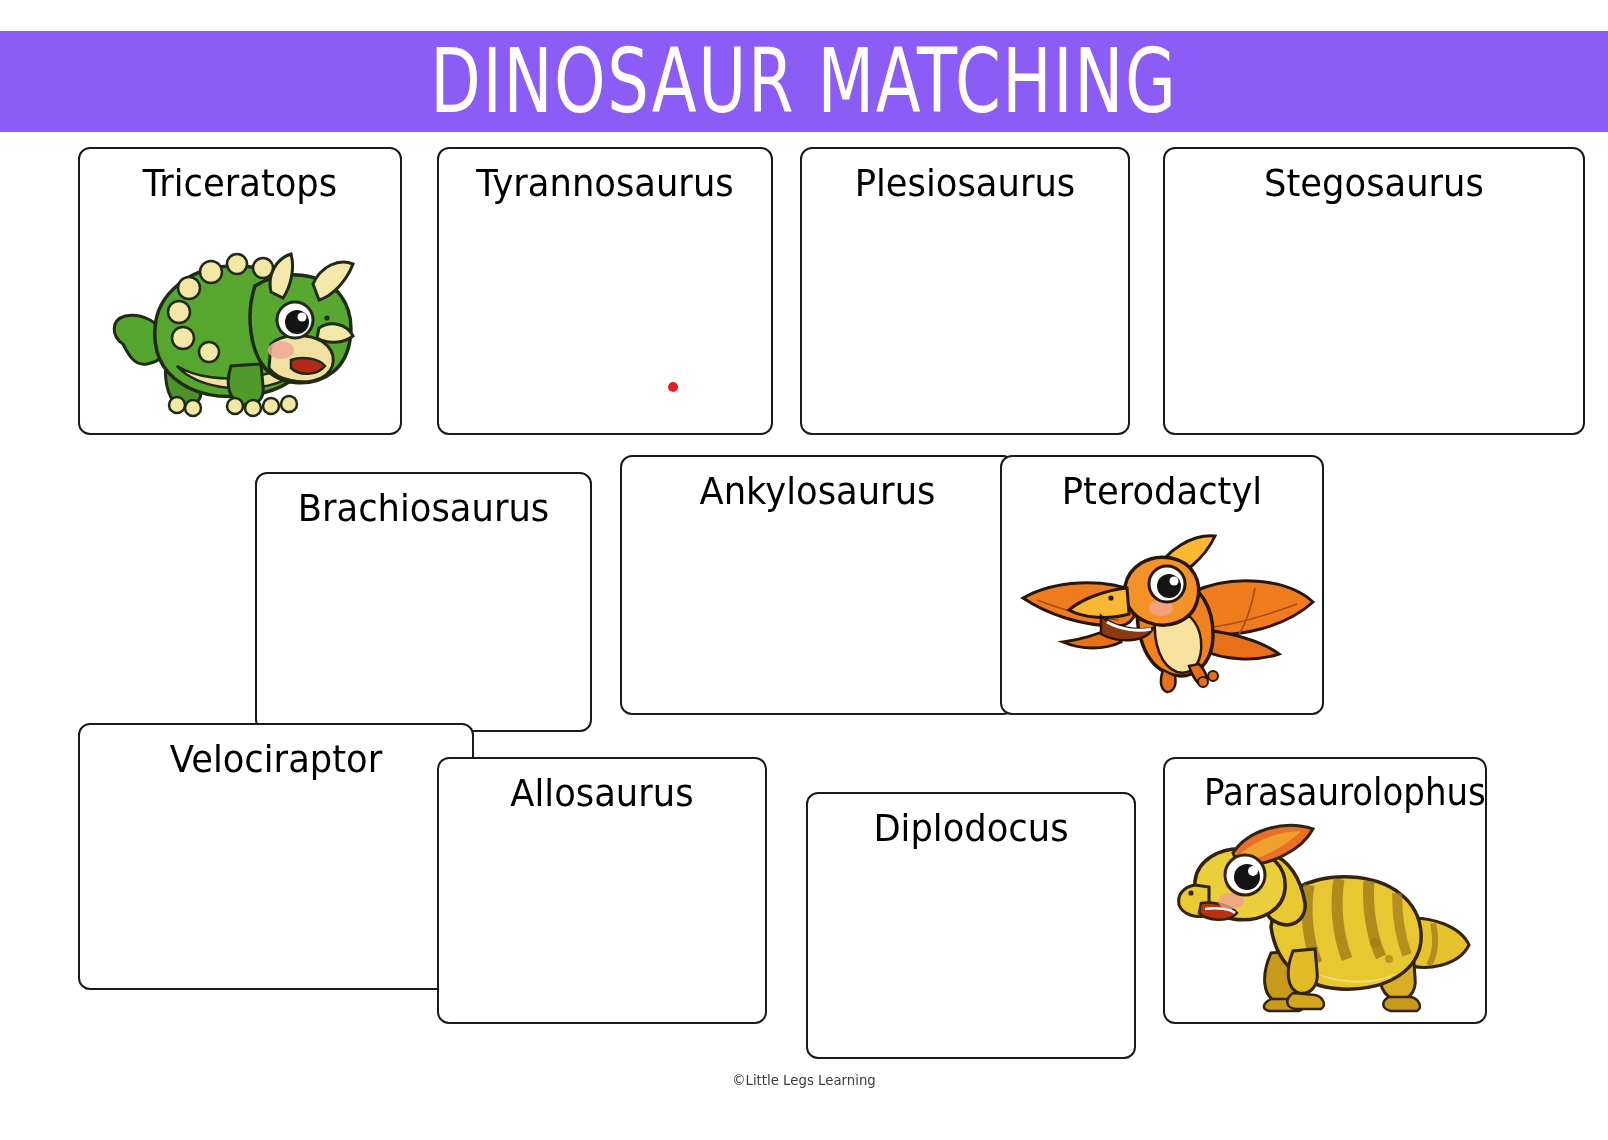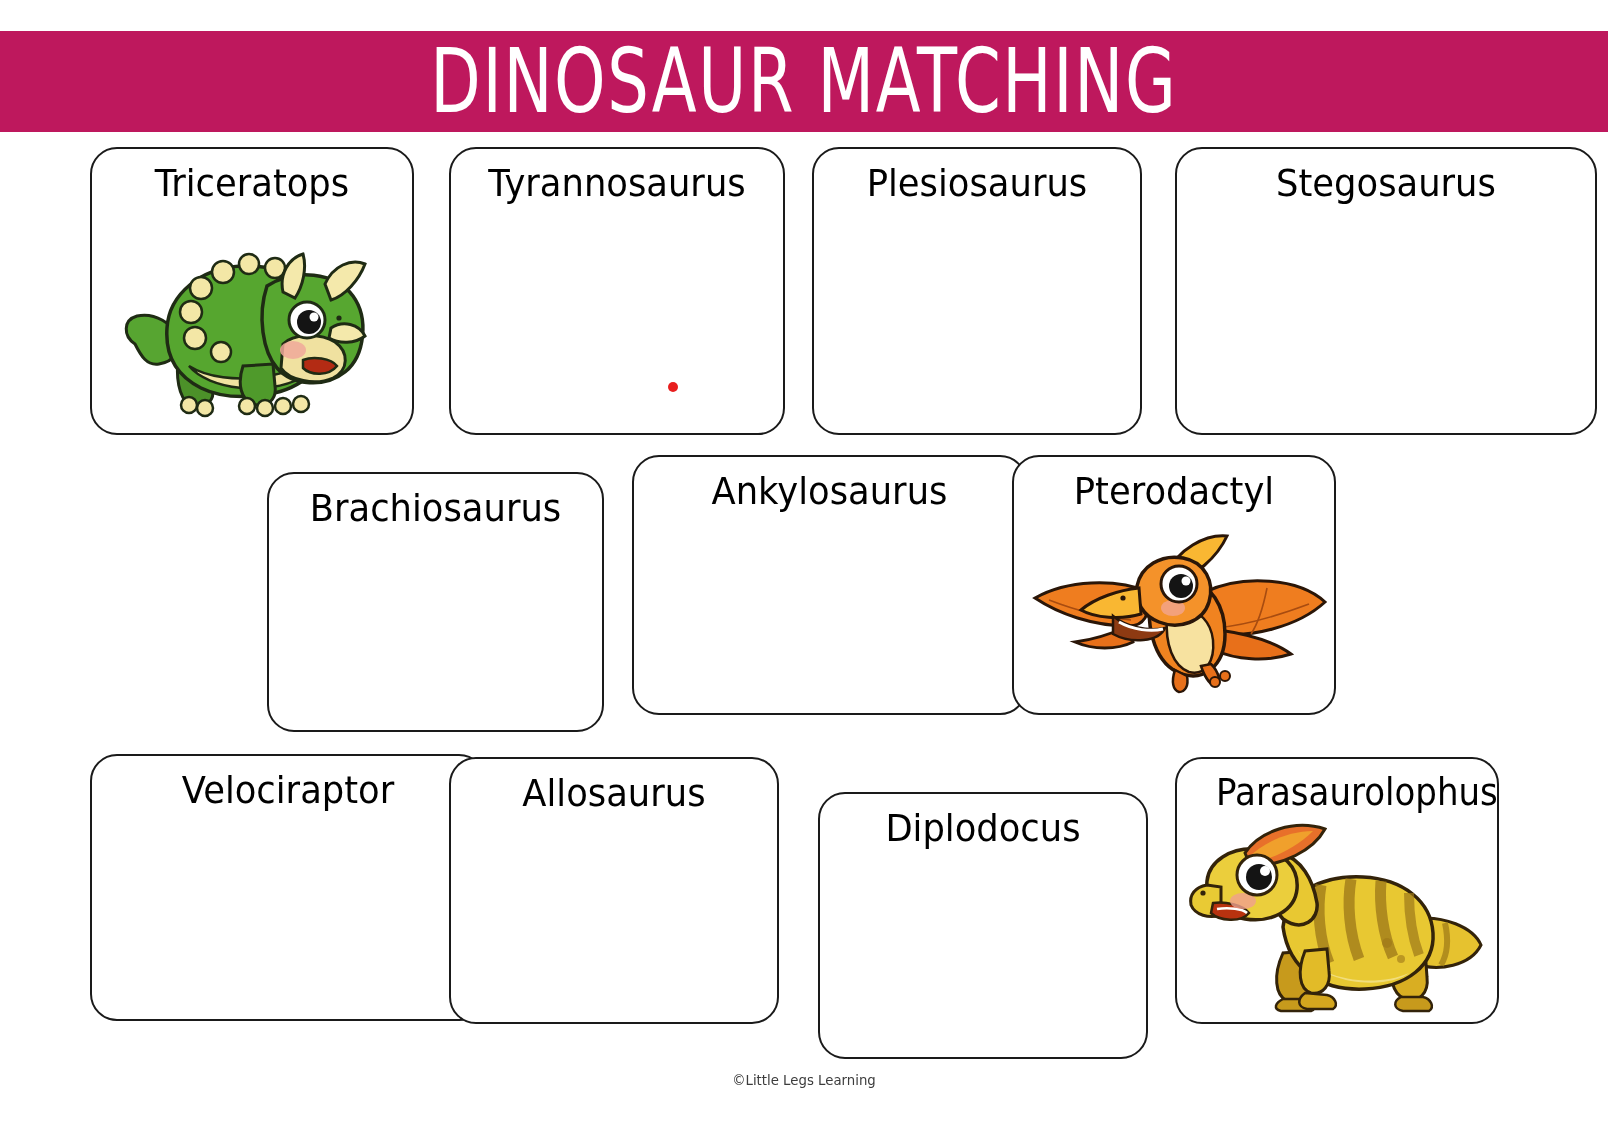--- a/index.html
+++ b/index.html
@@ -15,21 +15,21 @@
     font-family: "DejaVu Sans", sans-serif;
   }
 
   
   #header-banner {
     position: absolute;
     left: 0;
     top: 31px;
     width: 1608px;
     height: 101px;
-    background: #be185d;
+    background: #8b5cf6;
     display: flex;
     align-items: center;
     justify-content: center;
   }
   #page-title {
     color: #ffffff;
     font-family: "DejaVu Sans", sans-serif;
     font-size: 82px;
     line-height: 82px;
     letter-spacing: 2px;
@@ -39,23 +39,22 @@
     white-space: nowrap;
     user-select: none;
   }
 
   
   .card {
     position: absolute;
     box-sizing: border-box;
     background: #ffffff;
     border: 2px solid #1a1a1a;
-    border-radius: 27px;
+    border-radius: 12px;
     overflow: hidden;
-    margin-left: 12px;
   }
   .card-label {
     position: absolute;
     top: 8px;
     left: 0;
     width: 100%;
     text-align: center;
     font-family: "DejaVu Sans", sans-serif;
     font-size: 38px;
     line-height: 52px;
@@ -81,21 +80,21 @@
   #card-tyrannosaurus { left: 437px;  top: 147px; width: 336px; height: 288px; }
   #card-plesiosaurus  { left: 800px;  top: 147px; width: 330px; height: 288px; padding-left: 24px; }
   #card-stegosaurus   { left: 1163px; top: 147px; width: 422px; height: 288px; }
 
   
   #card-brachiosaurus { left: 255px;  top: 472px; width: 337px; height: 260px; }
   #card-ankylosaurus  { left: 620px;  top: 455px; width: 395px; height: 260px; }
   #card-pterodactyl   { left: 1000px; top: 455px; width: 324px; height: 260px; }
 
   
-  #card-velociraptor     { left: 78px;   top: 754px; width: 396px; height: 267px; }
+  #card-velociraptor     { left: 78px;   top: 723px; width: 396px; height: 267px; }
   #card-allosaurus       { left: 437px;  top: 757px; width: 330px; height: 267px; }
   #card-diplodocus       { left: 806px;  top: 792px; width: 330px; height: 267px; }
   #card-parasaurolophus  { left: 1163px; top: 757px; width: 324px; height: 267px; }
 
   #card-parasaurolophus .card-label {
     font-size: 37px;
     transform: scaleX(0.92);
     left: 10px;
     width: 340px;
   }

